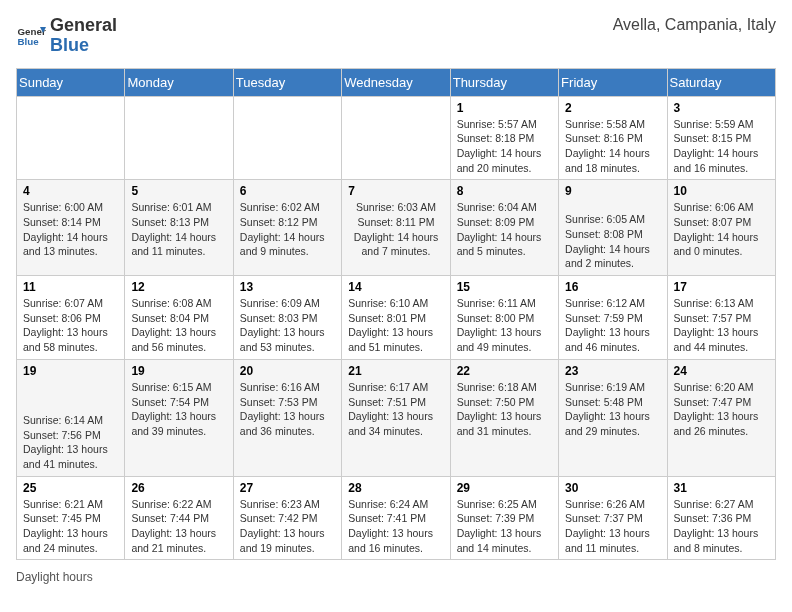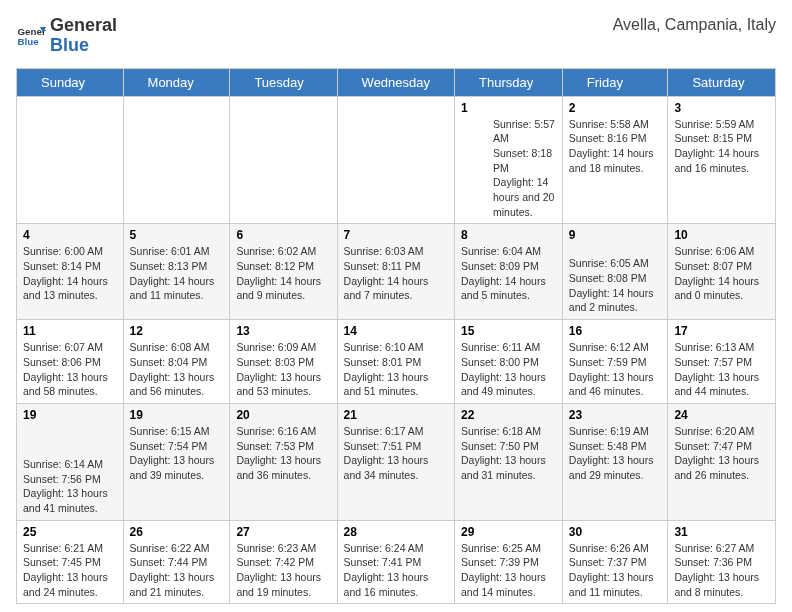--- a/index.html
+++ b/index.html
@@ -46,21 +46,21 @@
     }
     .calendar-table {
       width: 100%;
       border-collapse: collapse;
       font-size: 11px;
     }
     .calendar-table th {
       background-color: #3a7abf;
       color: #fff;
       text-align: left;
-      padding: 6px 24px;
+      padding: 6px 2px;
       font-size: 13px;
       font-weight: normal;
       border: 1px solid #ccc;
     }
     .calendar-table td {
       border: 1px solid #ccc;
       vertical-align: top;
       padding: 4px 6px;
       width: calc(100% / 7);
       min-height: 70px;
@@ -123,21 +123,21 @@
       </tr>
   </thead>
   <tbody id="calendar-body">
   <tr>
         <td class="empty-cell"></td>
         <td class="empty-cell"></td>
         <td class="empty-cell"></td>
         <td class="empty-cell"></td>
         <td>
           <span class="day-number">1</span>
-          <div class="day-info" style="white-space: pre-line; margin-left: 32px;">Sunrise: 5:57 AM
+          <div class="day-info" style="white-space: pre-line;">Sunrise: 5:57 AM
 Sunset: 8:18 PM
 Daylight: 14 hours and 20 minutes.</div>
         </td>
         <td>
           <span class="day-number">2</span>
           <div class="day-info" style="white-space: pre-line;">Sunrise: 5:58 AM
 Sunset: 8:16 PM
 Daylight: 14 hours and 18 minutes.</div>
         </td>
         <td>
@@ -161,21 +161,21 @@
 Daylight: 14 hours and 11 minutes.</div>
         </td>
         <td>
           <span class="day-number">6</span>
           <div class="day-info" style="white-space: pre-line;">Sunrise: 6:02 AM
 Sunset: 8:12 PM
 Daylight: 14 hours and 9 minutes.</div>
         </td>
         <td>
           <span class="day-number">7</span>
-          <div class="day-info" style="white-space: pre-line;">Sunrise: 6:03 AM
+          <div class="day-info" style="white-space: pre-line; text-align: center;">Sunrise: 6:03 AM
 Sunset: 8:11 PM
 Daylight: 14 hours and 7 minutes.</div>
         </td>
         <td>
           <span class="day-number">8</span>
           <div class="day-info" style="white-space: pre-line;">Sunrise: 6:04 AM
 Sunset: 8:09 PM
 Daylight: 14 hours and 5 minutes.</div>
         </td>
         <td>

